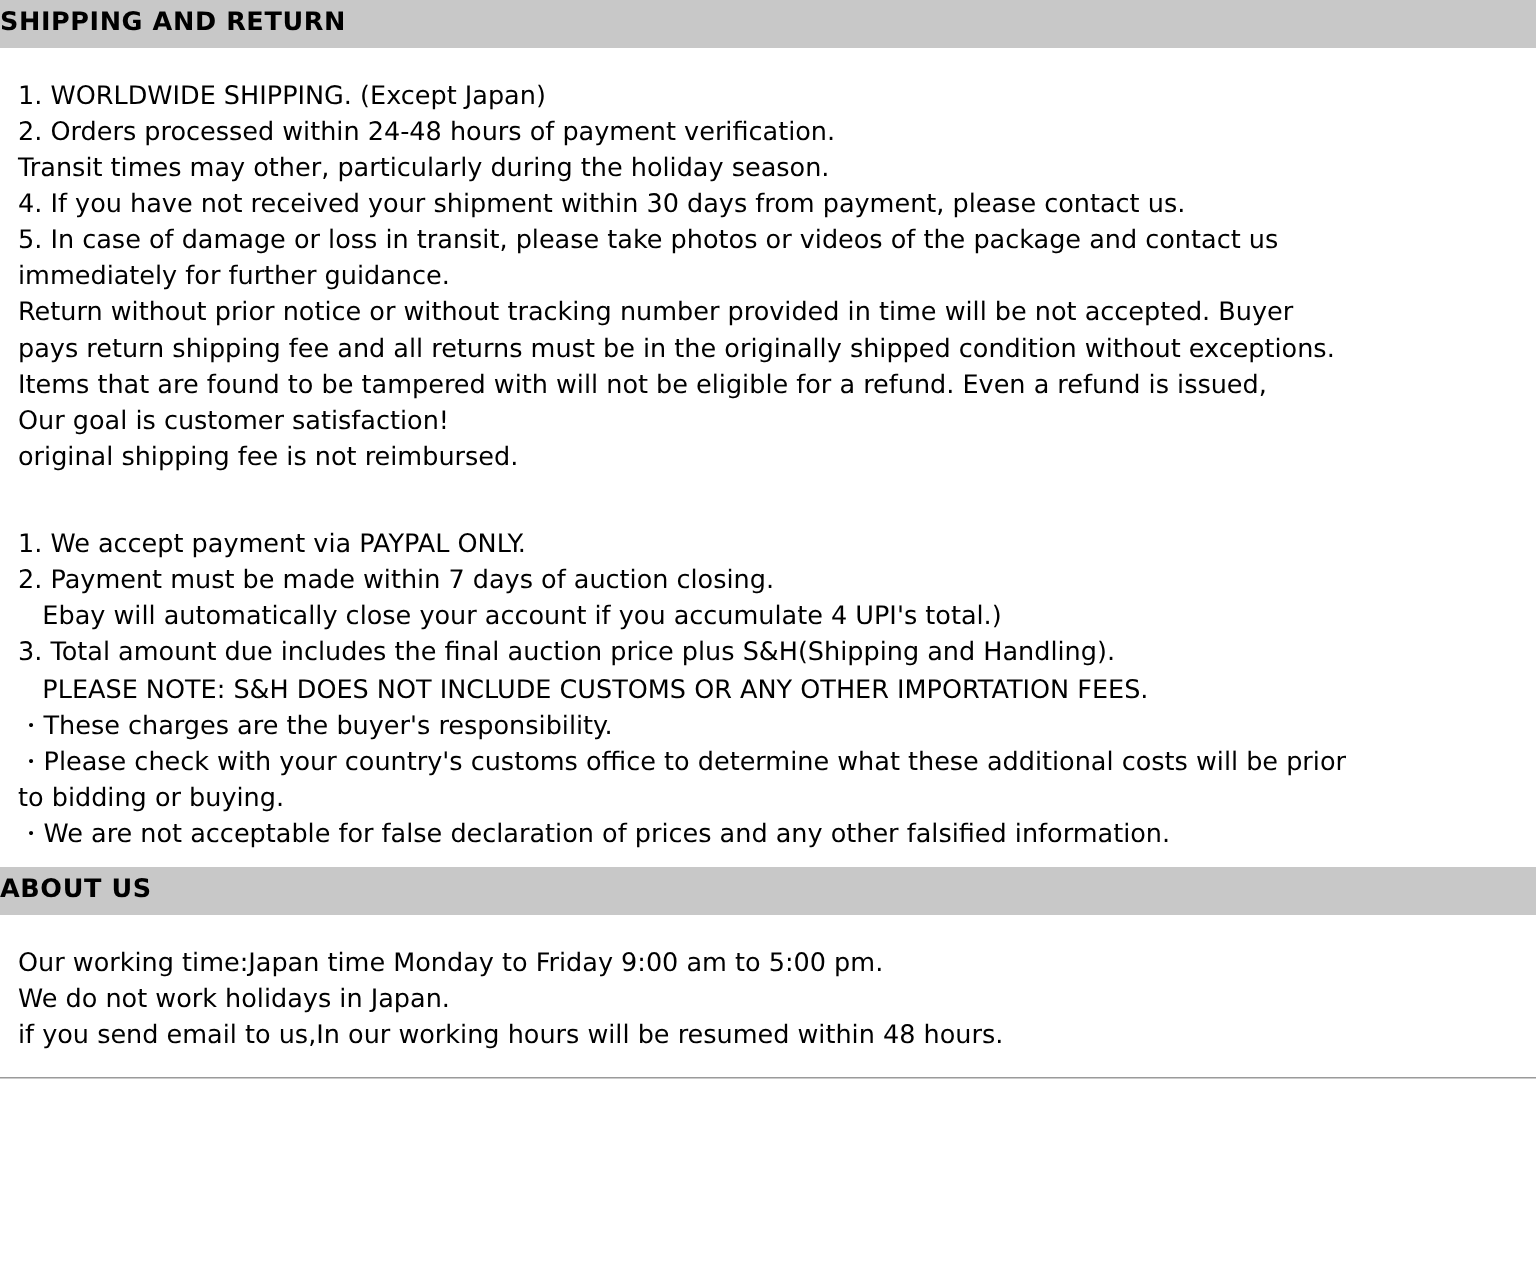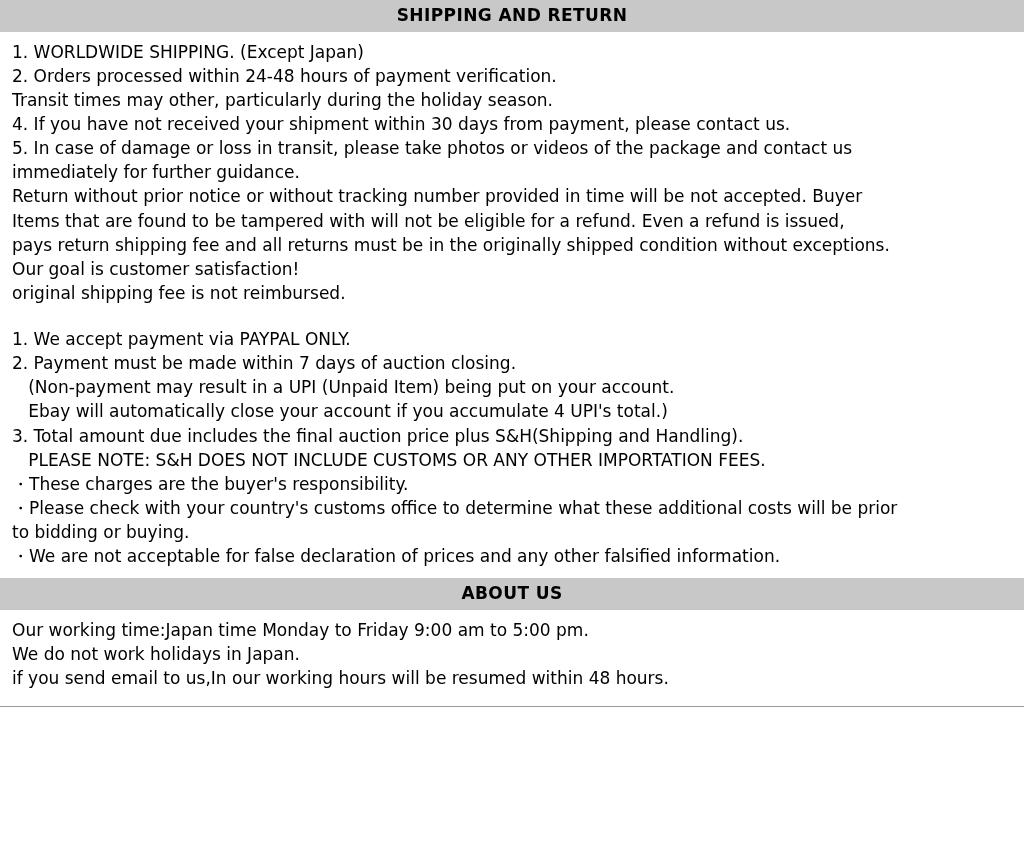--- a/index.html
+++ b/index.html
@@ -13,31 +13,32 @@
     font-family: "DejaVu Sans", sans-serif;
     color: #000000;
     overflow: hidden;
   }
   .page {
     width: 1024px;
     box-sizing: border-box;
   }
   .section-header {
     background: #c8c8c8;
-    text-align: center;
+    text-align: left;
     font-weight: bold;
     font-size: 17px;
     letter-spacing: 0.4px;
     padding: 6px 0 7px 0;
     line-height: 1.1;
   }
   .section-body {
     padding: 8px 12px 6px 12px;
     font-size: 17px;
     line-height: 1.42;
+    margin-top: 12px;
   }
   .line {
     white-space: pre-wrap;
   }
   .spacer-sm {
     height: 8px;
   }
   .spacer-xs {
     height: 4px;
   }
@@ -54,34 +55,33 @@
   <div class="section">
     <div class="section-header">SHIPPING AND RETURN</div>
     <div class="section-body">
       <div class="line">1. WORLDWIDE SHIPPING. (Except Japan)</div>
       <div class="line">2. Orders processed within 24-48 hours of payment verification.</div>
       <div class="line">Transit times may other, particularly during the holiday season.</div>
       <div class="line">4. If you have not received your shipment within 30 days from payment, please contact us.</div>
       <div class="line">5. In case of damage or loss in transit, please take photos or videos of the package and contact us</div>
       <div class="line">immediately for further guidance.</div>
       <div class="line">Return without prior notice or without tracking number provided in time will be not accepted. Buyer</div>
+      <div class="line">pays return shipping fee and all returns must be in the originally shipped condition without exceptions.</div>
       <div class="line">Items that are found to be tampered with will not be eligible for a refund. Even a refund is issued,</div>
-      <div class="line">pays return shipping fee and all returns must be in the originally shipped condition without exceptions.</div>
       <div class="line">Our goal is customer satisfaction!</div>
       <div class="line">original shipping fee is not reimbursed.</div>
     </div>
   </div>
 
   <div class="spacer-sm"></div>
 
   <div class="section">
     <div class="section-body">
       <div class="line">1. We accept payment via PAYPAL ONLY.</div>
       <div class="line">2. Payment must be made within 7 days of auction closing.</div>
-      <div class="line">   (Non-payment may result in a UPI (Unpaid Item) being put on your account.</div>
       <div class="line">   Ebay will automatically close your account if you accumulate 4 UPI's total.)</div>
       <div class="line">3. Total amount due includes the final auction price plus S&amp;H(Shipping and Handling).</div>
       <div class="line">   PLEASE NOTE: S&amp;H DOES NOT INCLUDE CUSTOMS OR ANY OTHER IMPORTATION FEES.</div>
       <div class="line">・These charges are the buyer's responsibility.</div>
       <div class="line">・Please check with your country's customs office to determine what these additional costs will be prior</div>
       <div class="line">to bidding or buying.</div>
       <div class="line">・We are not acceptable for false declaration of prices and any other falsified information.</div>
     </div>
   </div>
 

